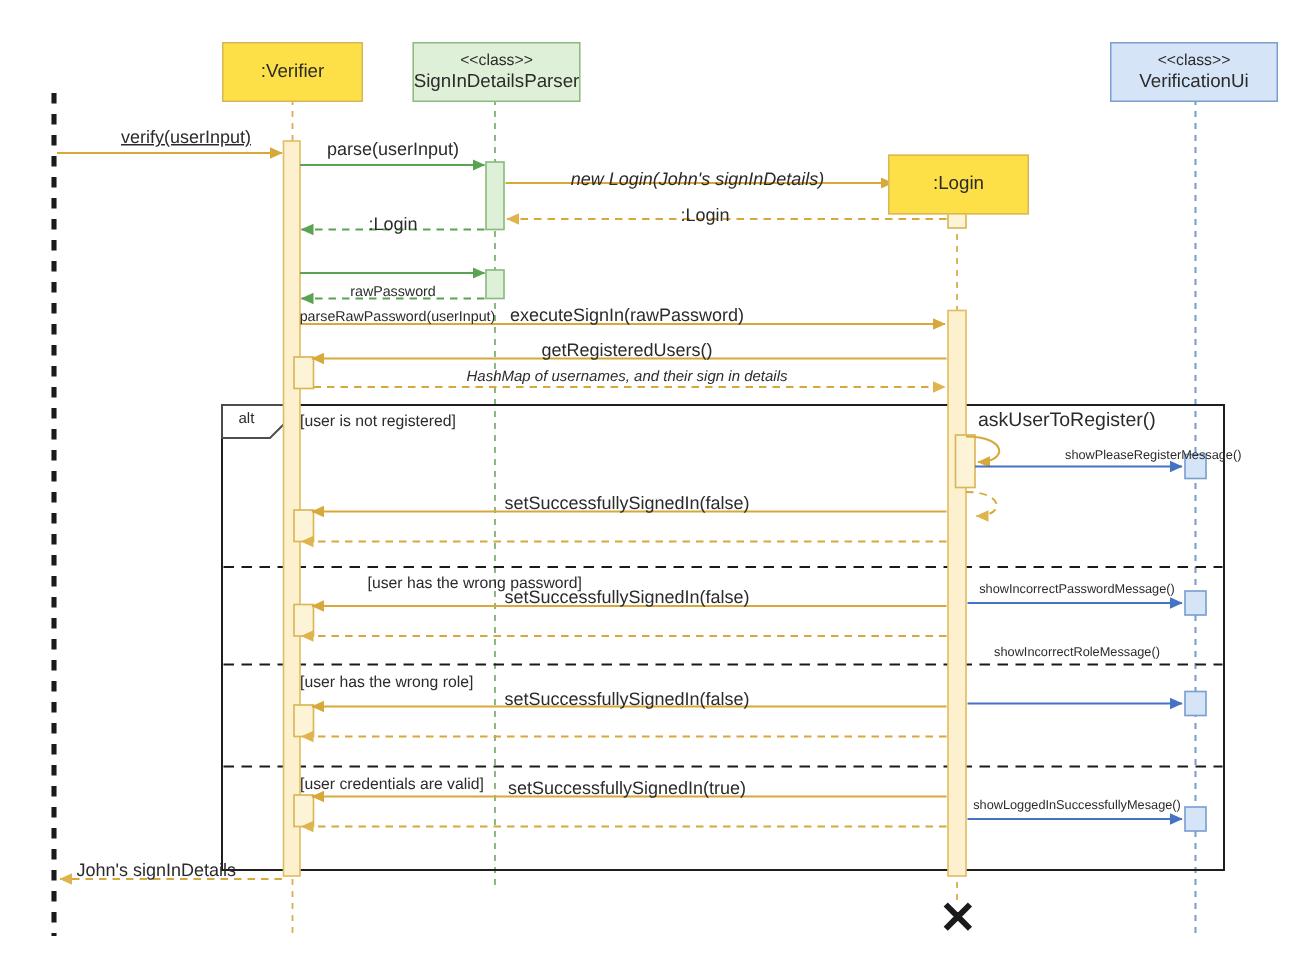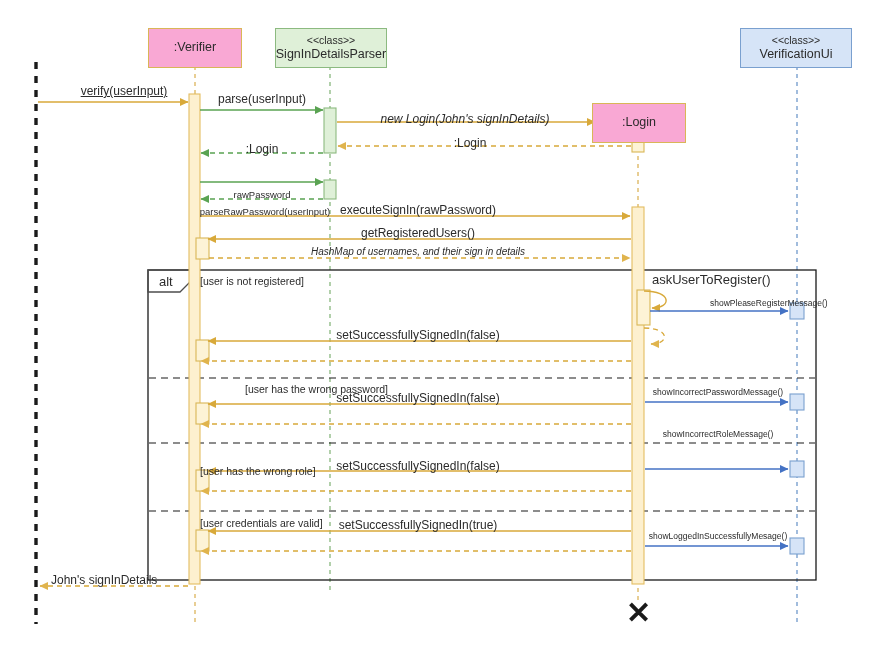--- a/index.html
+++ b/index.html
@@ -30,21 +30,21 @@
     box-sizing: border-box;
     display: flex;
     flex-direction: column;
     align-items: center;
     justify-content: center;
     text-align: center;
     line-height: 1.25;
     color: #2b2b2b;
   }
   .p-obj {
-    background: #f9a8d4;
+    background: #fde047;
     border: 1px solid #d9b657;
   }
   .p-cls-green {
     background: #dff0d8;
     border: 1px solid #8cba80;
   }
   .p-cls-blue {
     background: #d6e4f7;
     border: 1px solid #7aa0cf;
   }
@@ -62,21 +62,21 @@
   .msg.ital { font-style: italic; font-size: 10px; }
   .msg.left { transform: none; }
   .guard {
     position: absolute;
     font-size: 10.5px;
     white-space: nowrap;
     color: #2b2b2b;
   }
   .frame-kind {
     position: absolute;
-    font-size: 13px;
+    font-size: 10px;
     color: #2b2b2b;
     text-align: right;
   }
   .destroy-x {
     position: absolute;
     font-size: 30px;
     line-height: 1;
     font-weight: bold;
     color: #1a1a1a;
     font-family: "Liberation Sans", sans-serif;
@@ -252,18 +252,18 @@
   <div class="msg" style="left:418px; top:518px;">setSuccessfullySignedIn(true)</div>
 
   <div class="msg tiny" style="left:718px; top:531px;">showLoggedInSuccessfullyMesage()</div>
 
   <div class="msg left" style="left:51px; top:573px;">John's signInDetails</div>
 
   <div class="frame-kind" style="left:159px; top:274px;">alt</div>
 
   <div class="guard" style="left:200px; top:275px;">[user is not registered]</div>
   <div class="guard" style="left:200px; top:383px;padding-left:45px;">[user has the wrong password]</div>
-  <div class="guard" style="left:200px; top:449px;margin-top:16px;">[user has the wrong role]</div>
+  <div class="guard" style="left:200px; top:449px;">[user has the wrong role]</div>
   <div class="guard" style="left:200px; top:517px;">[user credentials are valid]</div>
 
   <div class="destroy-x" style="left:626px; top:598px;">✕</div>
 
 </div>
 
 </body></html>

